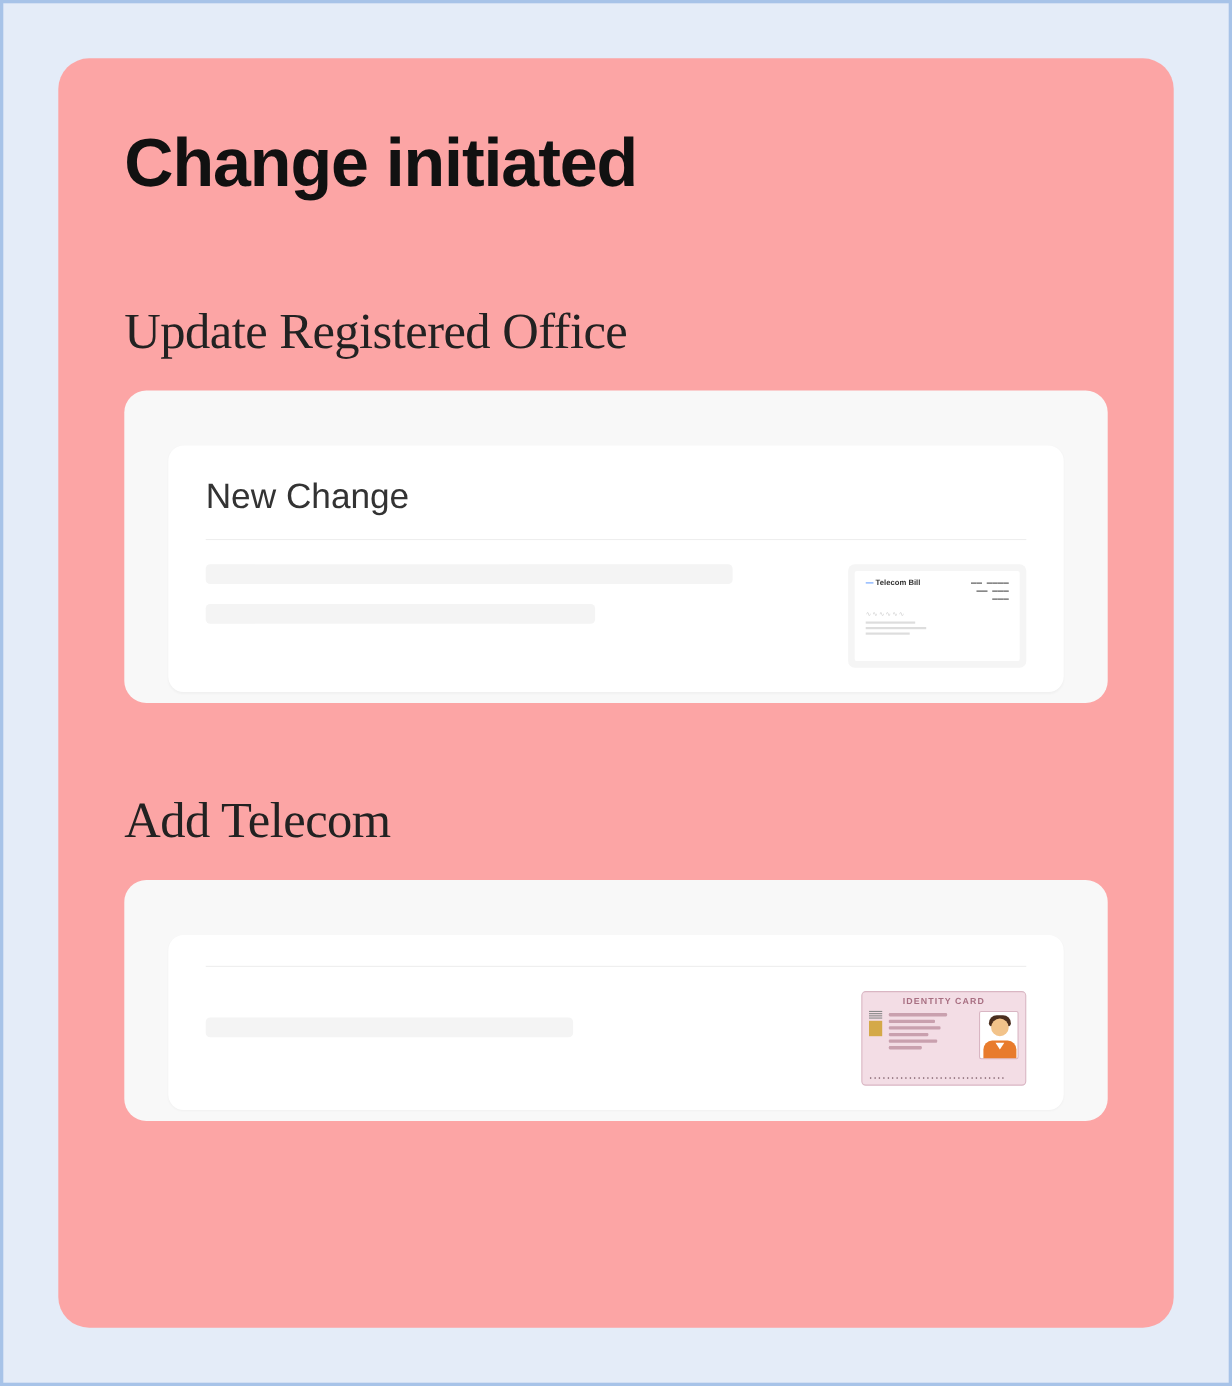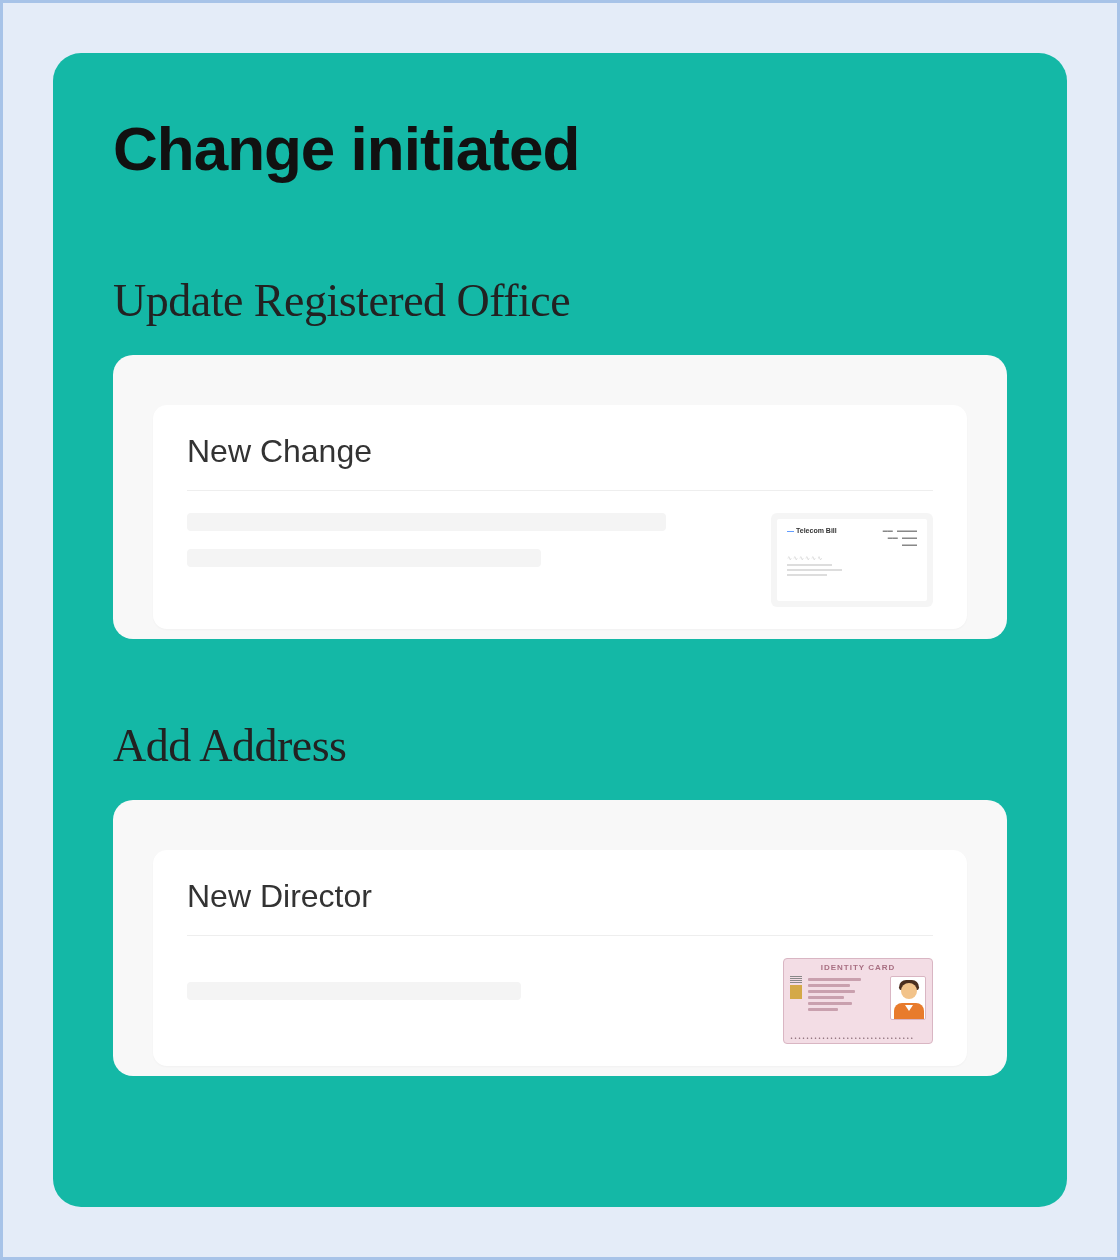--- a/index.html
+++ b/index.html
@@ -11,21 +11,21 @@
   .outer-frame {
     width: 1120px;
     height: 1260px;
     border: 3px solid #a7c3e8;
     background: #e4ecf8;
     padding: 50px;
   }
   .card {
     width: 100%;
     height: 100%;
-    background: #14b8a6;
+    background: #fca5a5;
     border-radius: 28px;
     padding: 60px 60px 40px 60px;
     overflow: hidden;
   }
   .page-title {
     font-size: 62px;
     font-weight: 800;
     color: #111;
     letter-spacing: -1px;
     margin-bottom: 90px;
@@ -176,24 +176,23 @@
                 <div class="l1"></div>
                   <div class="l2"></div>
                   <div class="l3"></div>
               </div>
             </div>
           </div>
         </div>
       </div>
     </div>
 
-    <h2 class="section-title">Add Address</h2>
+    <h2 class="section-title">Add Telecom</h2>
     <div class="section-panel" style="margin-bottom:0;">
       <div class="inner-card">
-        <div class="inner-card-title">New Director</div>
         <hr class="divider">
         <div class="content-row">
           <div class="skel-col">
             <div style="height:24px"></div>
             <div class="skel w3"></div>
           </div>
           <div class="thumb" style="background:transparent;padding:0;">
             <div class="id-card">
               <div class="id-title">IDENTITY CARD</div>
               <div class="id-body">

